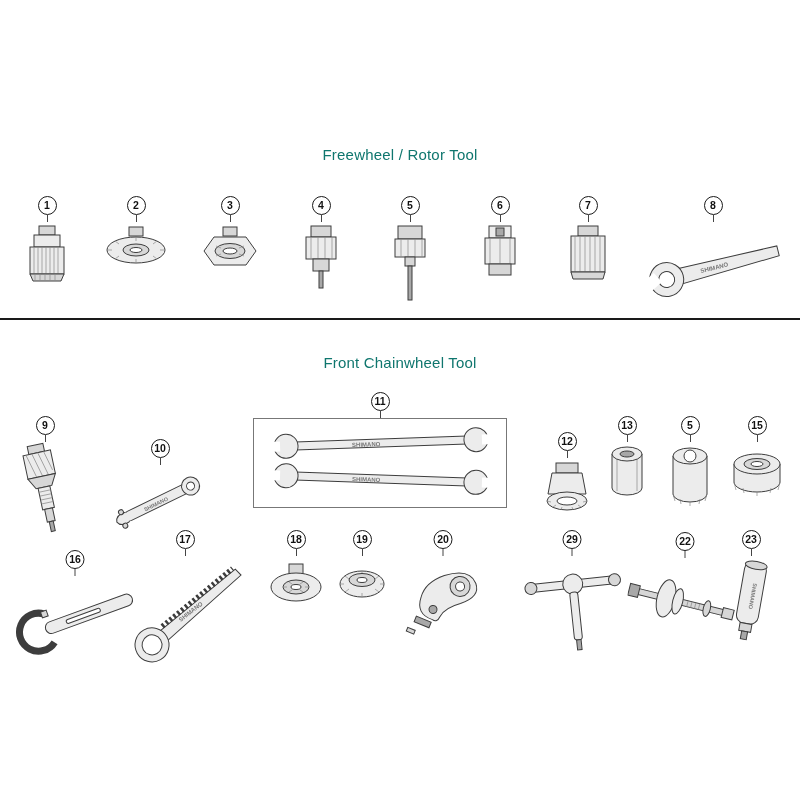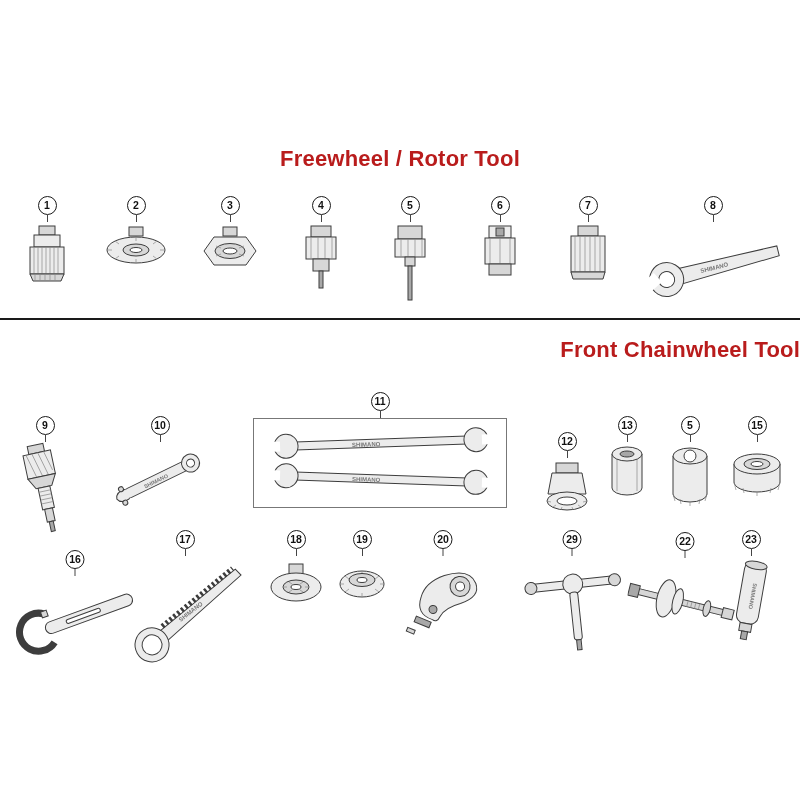--- a/index.html
+++ b/index.html
@@ -1,21 +1,21 @@
 <!DOCTYPE html>
 <html><head>
 <meta charset="utf-8">
 <style>
   html,body{margin:0;padding:0;background:#fff;}
   .stage{position:relative;width:800px;height:800px;background:#fff;overflow:hidden;
          font-family:"Liberation Sans",sans-serif;}
   .title{position:absolute;left:0;width:100%;text-align:center;margin:0;
-         font-size:22px;font-weight:bold;color:#b91c1c;letter-spacing:.2px;}
+         font-size:15px;font-weight:normal;color:#0f766e;letter-spacing:.2px;}
   .t1{top:146px;}
-  .t2{top:337px;text-align:right;}
+  .t2{top:354px;}
   .divider{position:absolute;left:0;top:318px;width:800px;height:2px;background:#1a1a1a;}
   .item{position:absolute;display:flex;flex-direction:column;align-items:center;
         transform:translateX(-50%);}
   .badge{width:17px;height:17px;border:1.4px solid #1a1a1a;border-radius:50%;
          display:flex;align-items:center;justify-content:center;
          font-size:10.5px;font-weight:bold;color:#111;background:#fff;line-height:1;}
   .leader{width:1px;height:7px;background:#444;}
   .boxed{border:1.3px solid #777;background:#fff;}
   
   svg rect, svg circle, svg ellipse, svg polygon, svg path{
@@ -145,21 +145,21 @@
         <path class="hair" d="M24 10 l6 24 M30 10 l6 24 M36 10 l6 24 M42 10 l5 20"></path>
         <polygon points="21,34 49,34 43,45 27,45" class="f-mid"></polygon>
         <rect x="29" y="45" width="12" height="22"></rect>
         <path class="hair" d="M29 49 h12 M29 53 h12 M29 57 h12 M29 61 h12"></path>
         <rect x="31" y="67" width="8" height="13" class="f-mid"></rect>
         <rect x="33" y="80" width="4" height="10" class="f-dark"></rect>
       </g>
     </svg>
   </div>
 
-  <div class="item" style="left:160px;top:416px">
+  <div class="item" style="left:160px;top:439px">
     <div class="badge">10</div>
     <div class="leader"></div>
     <svg width="100" height="72" viewBox="0 0 100 72">
       <g transform="rotate(-26 50 36)">
         <rect x="12" y="31" width="76" height="10" rx="4"></rect>
         <circle cx="84" cy="36" r="9"></circle>
         <circle cx="84" cy="36" r="4" class="hole"></circle>
         <path d="M14 31 q-10 -2 -12 5 q2 7 12 5"></path>
         <circle cx="10" cy="29" r="2.5" class="f-mid"></circle>
         <circle cx="8" cy="43" r="2.5" class="f-mid"></circle>

